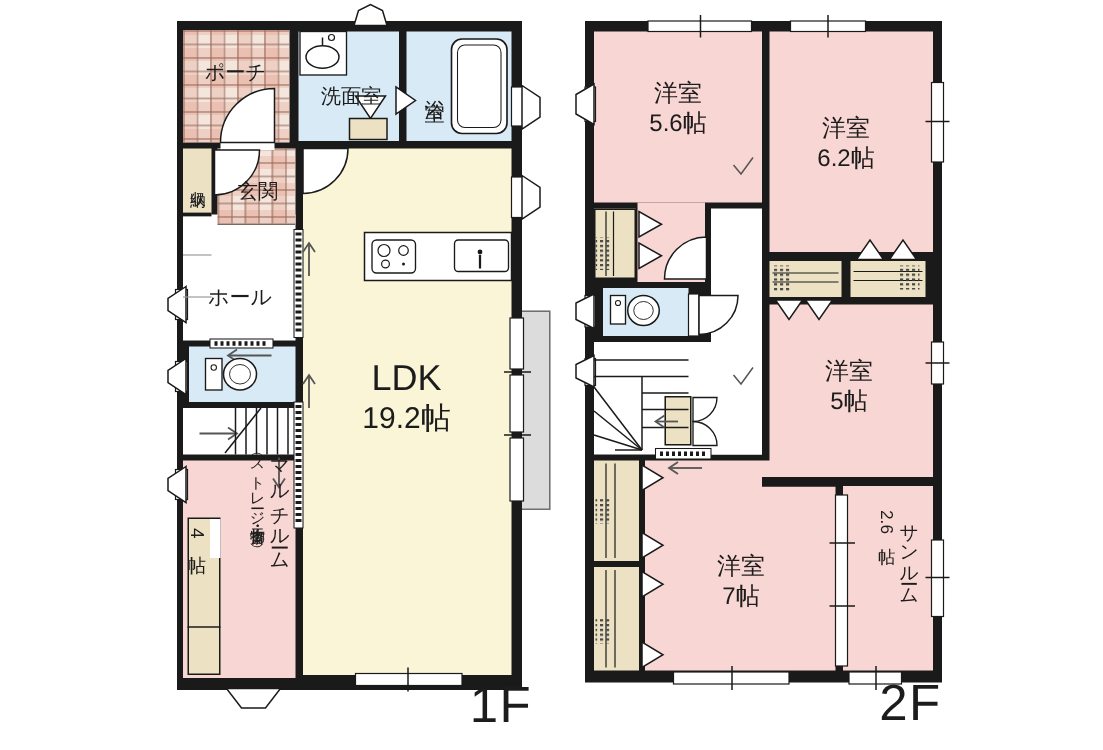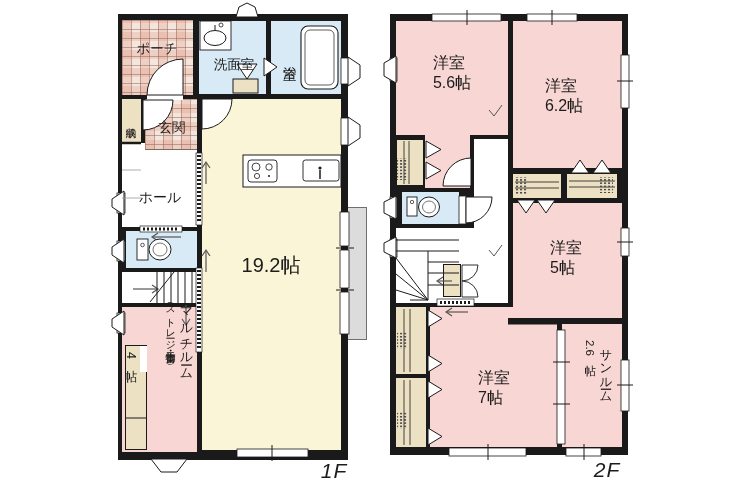--- a/index.html
+++ b/index.html
@@ -15,26 +15,26 @@
   .deck{background:#dcdcdc;border:1.5px solid #6f6f6f;}
   .bordered{border:1.5px solid #1a1a1a;}
   .tile{background-color:#f4e6dd;
     background-image:
       linear-gradient(rgba(150,105,90,.55) 1px, transparent 1px),
       linear-gradient(90deg, rgba(150,105,90,.55) 1px, transparent 1px),
       repeating-linear-gradient(0deg, rgba(224,150,130,.28) 0 9px, transparent 9px 18px),
       repeating-linear-gradient(90deg, rgba(224,150,130,.28) 0 9px, transparent 9px 18px);
     background-size:9px 9px,9px 9px,auto,auto;}
   .lbl{position:absolute;transform:translate(-50%,-50%);white-space:nowrap;
-    line-height:1.22;font-weight:500;}
+    line-height:1.22;text-align:center;font-weight:500;}
   .vtext{writing-mode:vertical-rl;text-orientation:mixed;letter-spacing:1px;}
   .vwrap{position:absolute;writing-mode:vertical-rl;text-orientation:mixed;}
   .vwrap span{display:block;}
   svg{position:absolute;left:0;top:0;pointer-events:none;}
-  .floorlabel{font-size:21px;font-weight:500;letter-spacing:1px;font-style:italic;}
+  .floorlabel{font-size:34px;font-weight:500;letter-spacing:1px;}
 </style>
 </head>
 <body>
 
 <div id="canvas">
 
   <div class="abs deck" style="left:344px;top:207px;width:23px;height:133px;"></div>
   <div class="abs wall" style="left:118px;top:14px;width:230px;height:446px;"></div>
 
   <div class="abs tile" style="left:122px;top:20px;width:71px;height:75px;"></div>
@@ -263,20 +263,21 @@
     </g>
   </svg>
 
   <div class="lbl" style="left:157px;top:49px;font-size:13.5px;">ポーチ</div>
   <div class="lbl" style="left:234px;top:65px;font-size:13.5px;">洗面室</div>
   <div class="lbl vtext" style="left:289px;top:57px;font-size:13.5px;">浴室</div>
   <div class="lbl vtext" style="left:131px;top:120px;font-size:10.5px;">収納</div>
   <div class="lbl" style="left:172px;top:128px;font-size:13.5px;">玄関</div>
   <div class="lbl" style="left:160px;top:186px;font-size:14px;margin-top:12px;">ホール</div>
   <div class="lbl" style="left:271px;top:265px;">
+    <div style="font-size:24px;">LDK</div>
     <div style="font-size:20px;">19.2帖</div>
   </div>
   <div class="vwrap" style="left:148px;top:299px;width:46px;height:150px;line-height:1.3;">
     <span style="font-size:13px;">マルチルーム</span>
     <span style="font-size:10px;">（ストレージ・書斎・物干し）</span>
   </div>
   <div class="abs vtext" style="left:122px;top:352px;font-size:12.5px;">4帖</div>
   <div class="lbl floorlabel" style="left:334px;top:471px;">1F</div>
 
   <div class="lbl" style="left:452px;top:73px;font-size:16px;">

